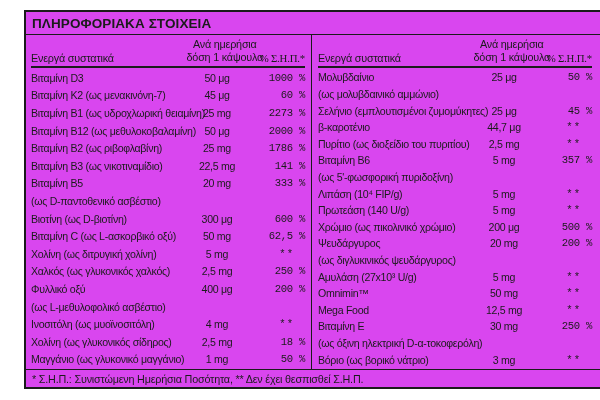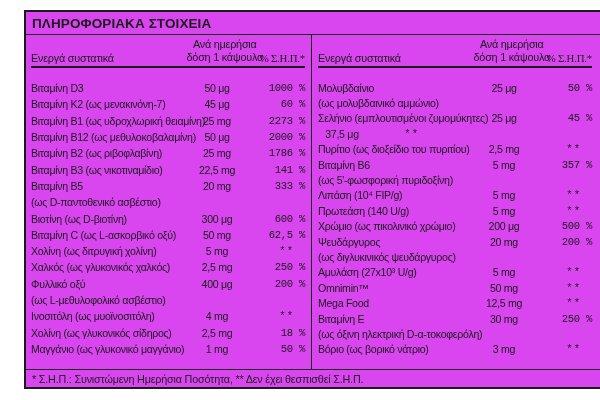--- a/index.html
+++ b/index.html
@@ -30,21 +30,21 @@
     border-bottom:2px solid #1b1b1b;
     font-size:10.8px;letter-spacing:-0.2px;
   }
   .h-name{position:absolute;left:0;bottom:2px;white-space:nowrap;}
   .h-dose{
     position:absolute;right:42px;bottom:2px;text-align:center;
     line-height:13px;white-space:nowrap;margin-top:20px;
   }
   .h-dose span{display:block;}
   .h-pct{position:absolute;right:0;bottom:2px;white-space:nowrap;font-family:Liberation Serif, serif;}
-  .rows{flex:1;display:flex;flex-direction:column;min-height:0;padding:12px 0;}
+  .rows{flex:1;display:flex;flex-direction:column;min-height:0;padding:1px 0;}
   .row{
     flex:1;display:flex;align-items:center;white-space:nowrap;
     font-size:10.6px;letter-spacing:-0.3px;min-width:0;
   }
   .row .name{flex:1 1 0;min-width:0;overflow:visible;}
   .row .amount{width:48px;flex:none;text-align:center;}
   .row .pct{width:64px;flex:none;text-align:right;font-family:Liberation Mono, monospace;}
   .row .pct.nd{padding-right:11px;box-sizing:border-box;letter-spacing:1px;}
   .footer{
     height:17px;flex:none;border-top:1.5px solid #1b1b1b;
@@ -178,21 +178,22 @@
             <span class="name">(ως μολυβδαινικό αμμώνιο)</span>
             <span class="amount"></span>
             <span class="pct"></span>
           </div>
           <div class="row">
             <span class="name">Σελήνιο (εμπλουτισμένοι ζυμομύκητες)</span>
             <span class="amount">25 μg</span>
             <span class="pct">45 %</span>
           </div>
           <div class="row">
-            <span class="amount">37,5 μg</span>
+            <span class="name">β-καροτένιο</span>
+            <span class="amount">44,7 μg</span>
             <span class="pct nd">**</span>
           </div>
           <div class="row">
             <span class="name">Πυρίτιο (ως διοξείδιο του πυριτίου)</span>
             <span class="amount">2,5 mg</span>
             <span class="pct nd">**</span>
           </div>
           <div class="row">
             <span class="name">Βιταμίνη B6</span>
             <span class="amount">5 mg</span>

